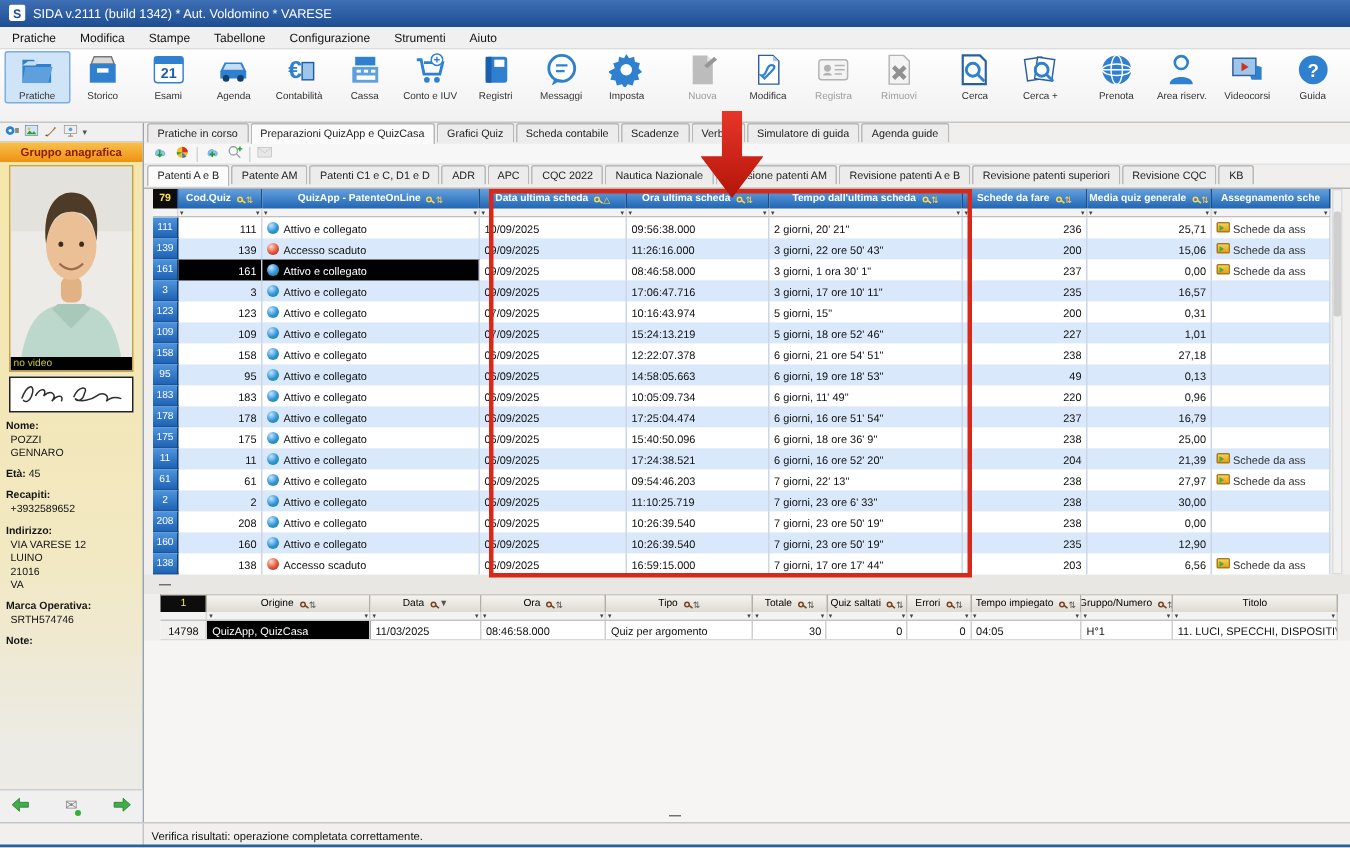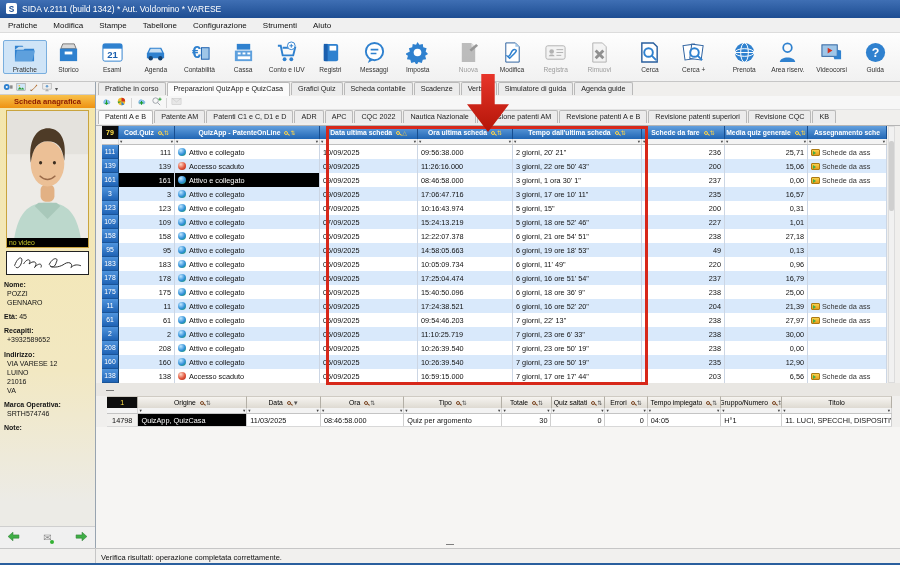--- a/index.html
+++ b/index.html
@@ -3,21 +3,21 @@
 <meta charset="utf-8">
 <style>
   *{box-sizing:border-box;margin:0;padding:0}
   html,body{width:900px;height:565px;overflow:hidden}
   body{font-family:"Liberation Sans",sans-serif;background:#f0efed;position:relative;font-size:8px;color:#111}
   
   .titlebar{height:18px;background:linear-gradient(#3f6fb4,#1d4d92);color:#fff;display:flex;align-items:center;gap:5px;padding:0 6px;font-size:8.5px}
   .titlebar svg{width:11px;height:11px}
   .menubar{height:15px;background:#f0f0f0;display:flex;align-items:center;font-size:8px;border-bottom:1px solid #dcdcdc}
   .menubar .mitem{padding:1px 8px;cursor:default}
-  .toolbar{height:49px;background:linear-gradient(#fefefe,#f1f1f1);display:flex;align-items:center;border-bottom:1px solid #c6c6c6;padding:1px 3px 2px}
+  .toolbar{height:49px;background:linear-gradient(#fefefe,#f1f1f1);display:flex;align-items:flex-start;border-bottom:1px solid #c6c6c6;padding:1px 3px 2px}
   .tbtn{width:45px;display:flex;flex-direction:column;align-items:center;justify-content:center;gap:1px;font-size:6.6px;color:#333;border:1px solid transparent;border-radius:2px}
   .tbtn svg{width:23px;height:23px}
   .tbtn.active{background:#cfe4f7;border-color:#79aede}
   .tbtn.disabled{color:#9c9c9c}
   .tbtn.disabled svg{filter:grayscale(1) opacity(.55)}
   .tsep{width:1px;background:#d2d2d2;margin:4px 3px}
   
   .content{display:flex;height:466px}
   .sidebar{width:96px;flex:none;display:flex;flex-direction:column;border-right:1px solid #98a4b0;background:linear-gradient(#f4e6aa,#f2e8c2 62%,#ecebe6 90%)}
   .side-minibar{height:13px;background:#f0f0f0;border-bottom:1px solid #cfcfcf;display:flex;align-items:center;gap:3px;padding:0 3px}
@@ -60,21 +60,21 @@
   .mrow{height:14px;font-size:7.3px;background:#fff}
   .mrow:nth-child(even){background:#d9e9fb}
   .mc{height:100%;display:flex;align-items:center;padding:0 3px;border-right:1px solid #ccd6e4;overflow:hidden;white-space:nowrap}
   .c0{width:17px}.c1{width:56px}.c2{width:145px}.c3{width:98px}.c4{width:95px}.c5{width:129px}.c6{width:83px}.c7{width:83px}.c8{width:79px}
   .mc.c0{background:linear-gradient(#4f94dd,#1f63b5);color:#fff;justify-content:center;font-size:6.8px;border-bottom:1px solid #1a5498;border-right:1px solid #12406f;padding:0}
   .num{justify-content:flex-end}
   .mrow.sel .c1,.mrow.sel .c2{background:#000;color:#fff}
   .st-ico{flex:none;width:8px;height:8px;border-radius:50%;margin-right:3px}
   .st-ico.ok{background:radial-gradient(circle at 35% 30%,#bfe6ff,#2f8fd8 55%,#1f9e46)}
   .st-ico.exp{background:radial-gradient(circle at 35% 30%,#ffd9c9,#e0543a 55%,#a31f12)}
-  .aswrap{display:flex;align-items:center;color:#333}
+  .aswrap{display:flex;color:#333}
   .folder-mini{flex:none;width:9px;height:7px;background:linear-gradient(#f7d14d,#e79d1d);border:1px solid #ad7a12;border-radius:1px;margin-right:2px;position:relative}
   .folder-mini::after{content:"";position:absolute;left:1px;top:1px;border-left:3px solid #3fae46;border-top:2px solid transparent;border-bottom:2px solid transparent}
   .mag{display:inline-block;width:4px;height:4px;border:1px solid #ffd54a;border-radius:50%;position:relative;margin-left:2px;flex:none}
   .mag::after{content:"";position:absolute;width:3px;height:1px;background:#ffd54a;right:-3px;bottom:-1px;transform:rotate(40deg)}
   .mag.dk{border-color:#7a4420}.mag.dk::after{background:#7a4420}
   .sarr{color:#ffd54a;font-size:6px;font-weight:normal;flex:none}
   .sarr.dk{color:#555}
   .vscroll{position:absolute;right:-8px;top:0;bottom:0;width:7px;background:#f1f1f1;border:1px solid #dcdcdc}
   .vthumb{position:absolute;left:0;right:0;top:14px;height:70px;background:#cfcfcf;border-radius:2px}
   
@@ -339,21 +339,21 @@
             <path d="M4 20c6-2 12-10 14-14l2 2C16 12 10 18 6 22z" fill="#b06a2a"></path>
             <path d="M3 21l3-1-2-2z" fill="#333"></path>
           </svg></span>
       <span><svg viewBox="0 0 24 24">
             <rect x="2" y="4" width="20" height="13" fill="#eee" stroke="#888"></rect>
             <circle cx="12" cy="10" r="3" fill="#6aa0d0"></circle>
             <path d="M8 21h8M12 17v4" stroke="#888" stroke-width="1.6"></path>
           </svg></span>
       <span class="side-caret">▾</span>
     </div>
-    <div class="side-header">Scheda anagrafica</div>
+    <div class="side-header">Gruppo anagrafica</div>
     <div class="photo-wrap">
       <svg viewBox="0 0 82 126" preserveAspectRatio="none">
         <rect width="82" height="126" fill="#edebe7"></rect>
         <rect width="82" height="40" fill="#e4e2dd"></rect>
         <path d="M6 126 C10 94 21 85 41 85 C61 85 72 94 76 126 Z" fill="#bcd8cc"></path>
         <path d="M28 88 L41 100 L54 88 L50 85 L32 85 Z" fill="#a8c8ba"></path>
         <rect x="34" y="68" width="14" height="16" rx="5" fill="#e2b184"></rect>
         <ellipse cx="41" cy="49" rx="17" ry="21" fill="#ecc096"></ellipse>
         <path d="M24 48 C21 23 33 16 41 16 C53 16 61 25 58 46 C56 33 51 28 41 28 C31 28 26 35 24 48 Z" fill="#4e3b27"></path>
         <circle cx="34" cy="48" r="1.6" fill="#3a2d20"></circle>

